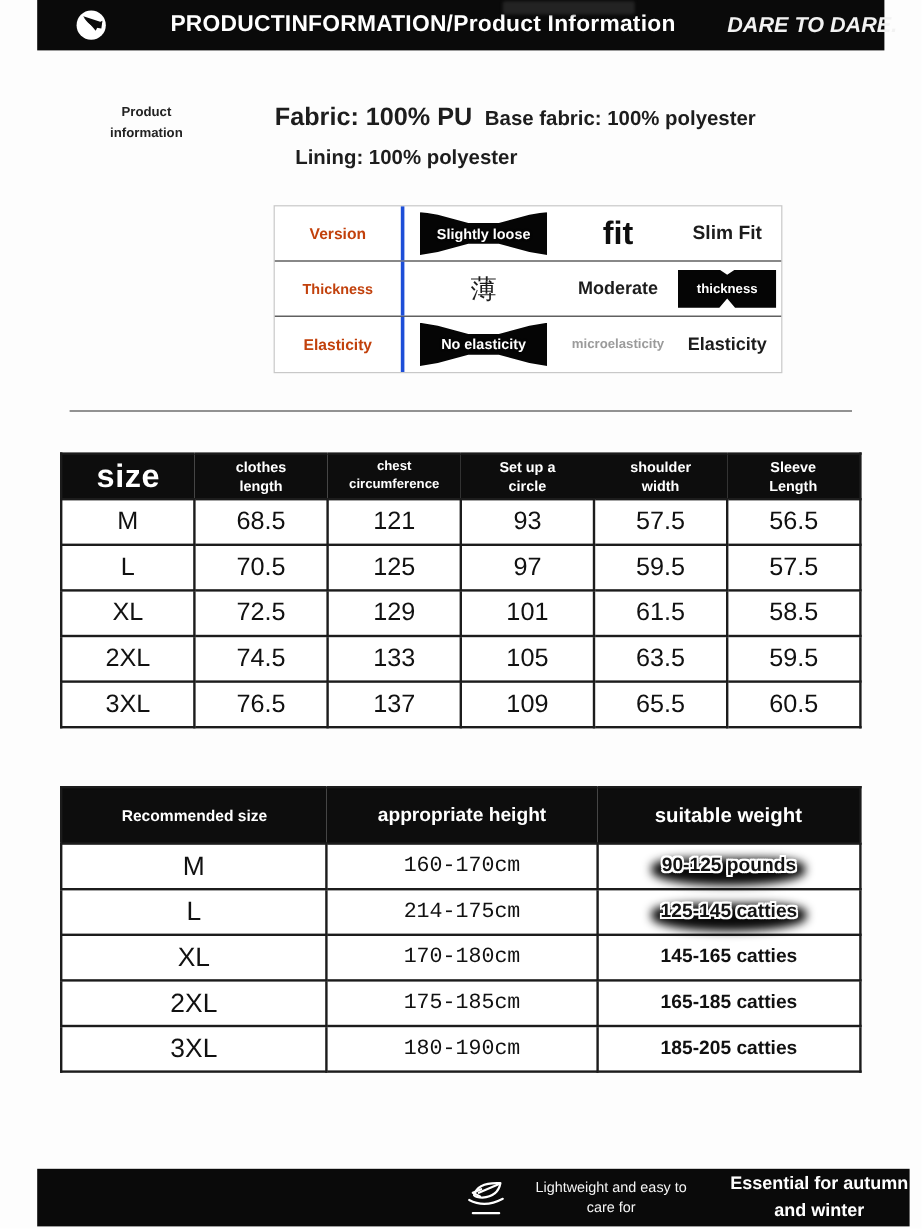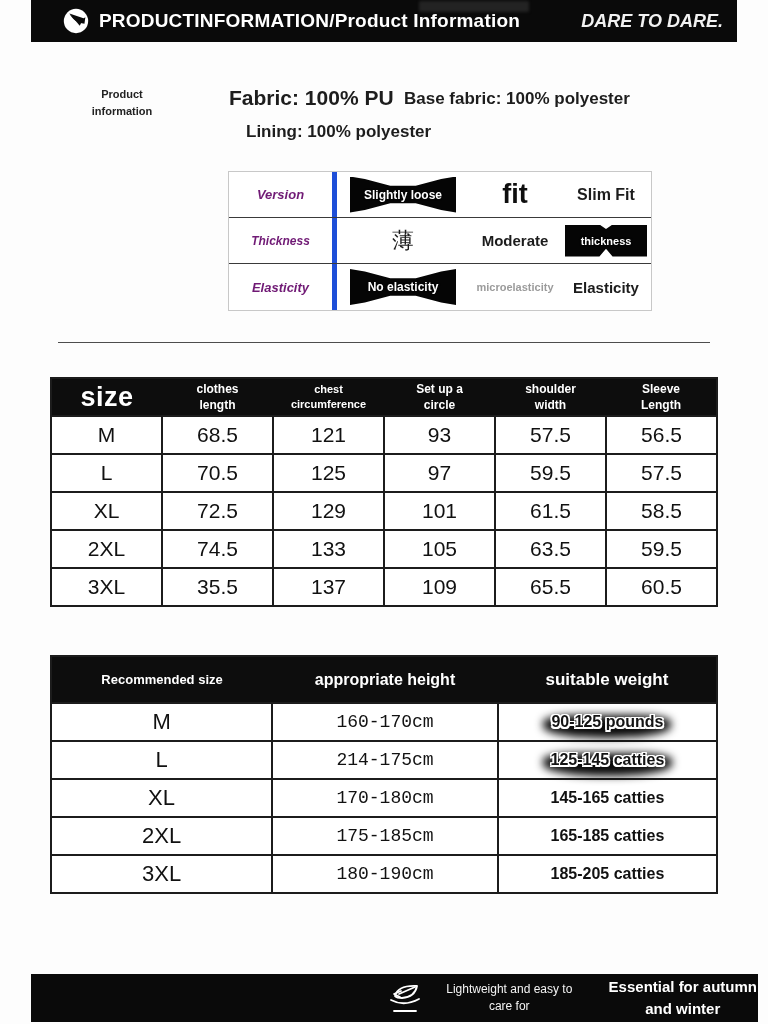--- a/index.html
+++ b/index.html
@@ -2,41 +2,41 @@
 <html><head>
 <meta charset="utf-8">
 <style>
   * { margin:0; padding:0; box-sizing:border-box; }
   html,body { background:#ffffff; }
   body { font-family:"Liberation Sans", sans-serif; color:#1b1b1b; }
   .page { position:relative; width:768px; height:1024px; background:#fdfdfd; overflow:hidden; margin:0 auto; }
 
   
   .topbar { position:absolute; left:31px; top:0; width:706px; height:42px; background:#0a0a0a;
-            display:flex; align-items:center; }
+            display:flex; align-items:center;gap:43px; }
   .artifact { position:absolute; left:388px; top:1px; width:110px; height:11px;
               background:#232323; filter:blur(1.5px); border-radius:2px; }
   .logo { margin-left:30px; width:30px; height:30px; flex:0 0 auto; }
   .topbar h1 { color:#fff; font-size:19px; font-weight:bold; margin-left:8px; letter-spacing:.2px; white-space:nowrap; }
   .slogan { margin-left:auto; margin-right:14px; color:#f2f2f2; font-size:18px; font-weight:bold; font-style:italic; white-space:nowrap; }
 
   
   .fab-label { position:absolute; left:76px; top:86px; width:92px; text-align:center;
                font-size:11px; font-weight:bold; line-height:1.55; color:#222; }
   .fab-main   { position:absolute; left:229px; top:86px; font-size:21px; font-weight:bold; color:#1d1d1d; }
   .fab-base   { position:absolute; left:404px; top:89px; font-size:17px; font-weight:bold; color:#1d1d1d; }
   .fab-lining { position:absolute; left:246px; top:122px; font-size:17px; font-weight:bold; color:#1d1d1d; }
 
   
   .attr-table { position:absolute; left:228px; top:171px; width:424px; border:1px solid #c8c8c8; background:#fff; }
   .attr-row { display:flex; height:46px; border-bottom:1px solid #3a3a3a; }
   .attr-row:last-child { border-bottom:none; }
-  .attr-label { width:108px; flex:0 0 auto; border-right:5px solid #1d4ed8;
+  .attr-label { width:108px; flex:0 0 auto; border-right:3px solid #1d4ed8;
                 display:flex; align-items:center; justify-content:center;
-                font-size:13px; font-weight:bold; color:#701a75;font-style:italic; }
+                font-size:13px; font-weight:bold; color:#c2410c; }
   .attr-opts { flex:1; display:flex; align-items:center; }
   .slot { display:flex; align-items:center; justify-content:center; }
   .s1 { width:132px;align-items:flex-end; } .s2 { width:92px; } .s3 { flex:1; }
   .opt-plain  { font-size:15px; font-weight:bold; color:#1c1c1c; }
   .opt-big    { font-size:27px; font-weight:bold; color:#0e0e0e; }
   .opt-cn     { font-size:22px; color:#1c1c1c; }
   .opt-muted  { font-size:11px; color:#9b9b9b; font-weight:bold; }
   .hl { position:relative; display:flex; align-items:center; justify-content:center; }
   .hl .shape { position:absolute; inset:0; background:#050505; }
   .hl span { position:relative; color:#fff; font-size:12px; font-weight:bold; white-space:nowrap;
@@ -214,21 +214,21 @@
       <tr>
         <td>2XL</td>
           <td>74.5</td>
           <td>133</td>
           <td>105</td>
           <td>63.5</td>
           <td>59.5</td>
       </tr>
       <tr>
         <td>3XL</td>
-          <td>35.5</td>
+          <td>76.5</td>
           <td>137</td>
           <td>109</td>
           <td>65.5</td>
           <td>60.5</td>
       </tr>
     </tbody>
   </table>
 
   <table class="fit-table">
     <colgroup>

